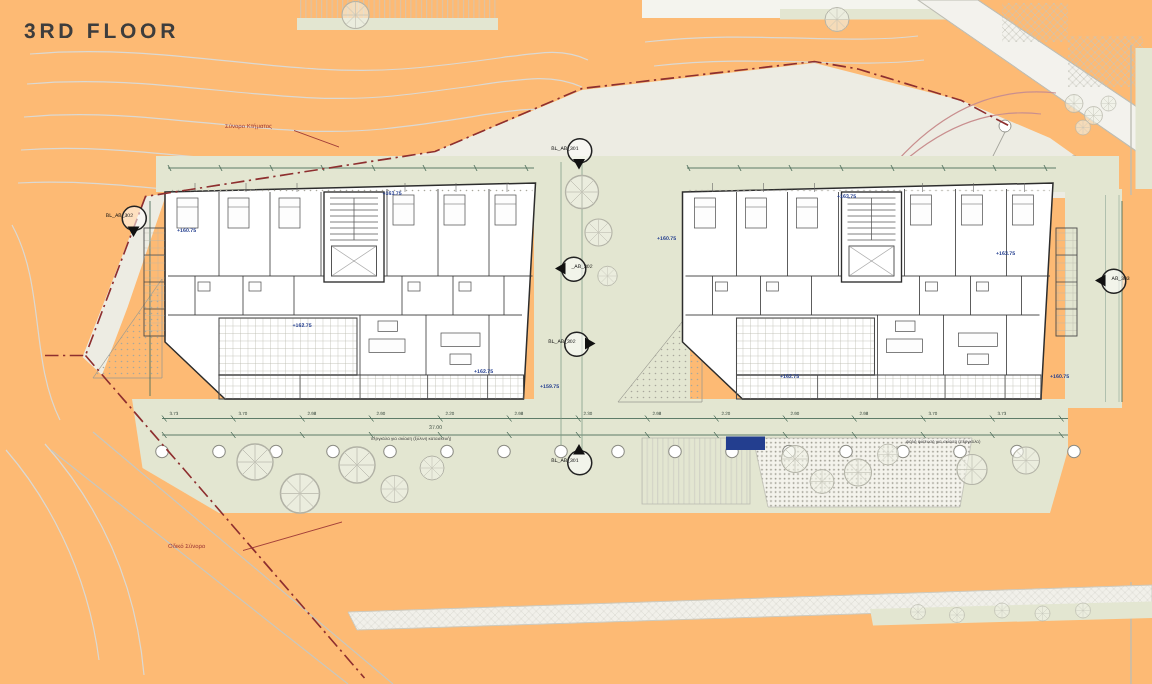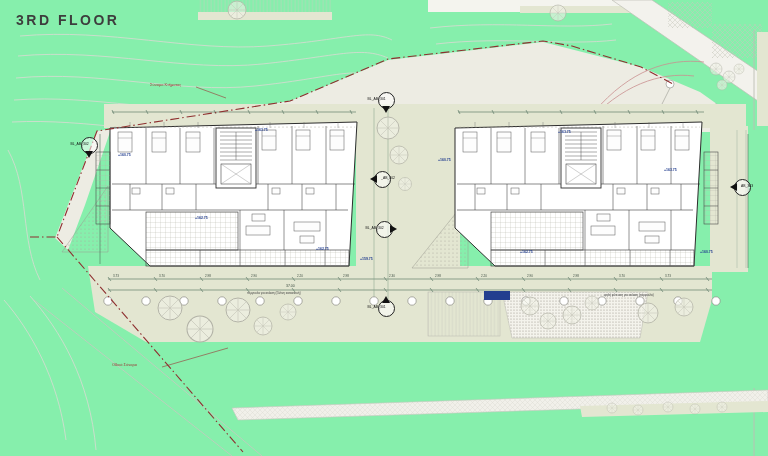--- a/index.html
+++ b/index.html
@@ -1,16 +1,16 @@
 <!DOCTYPE html>
 <html><head>
 <meta charset="utf-8">
 <style>
   html,body{margin:0;padding:0;background:#fff;}
-  .canvas{position:relative;width:768px;height:456px;overflow:hidden;background:#86efac;
+  .canvas{position:relative;width:768px;height:456px;overflow:hidden;background:#fdba74;
           font-family:"Liberation Sans",sans-serif;}
   svg{position:absolute;left:0;top:0;}
   .title{position:absolute;left:16px;top:12px;font-size:14px;letter-spacing:2.5px;
          font-weight:600;color:#3d3d3d;}
   .red-label{position:absolute;font-size:5px;transform:scale(.8);transform-origin:left top;
              color:#9b3434;white-space:nowrap;}
   .lvl{position:absolute;font-size:5px;transform:scale(.7);transform-origin:left top;
        color:#233e8f;white-space:nowrap;font-weight:700;}
   .dimnum{position:absolute;font-size:5px;transform:scale(.6);transform-origin:left top;
           color:#3a4a3f;white-space:nowrap;}

